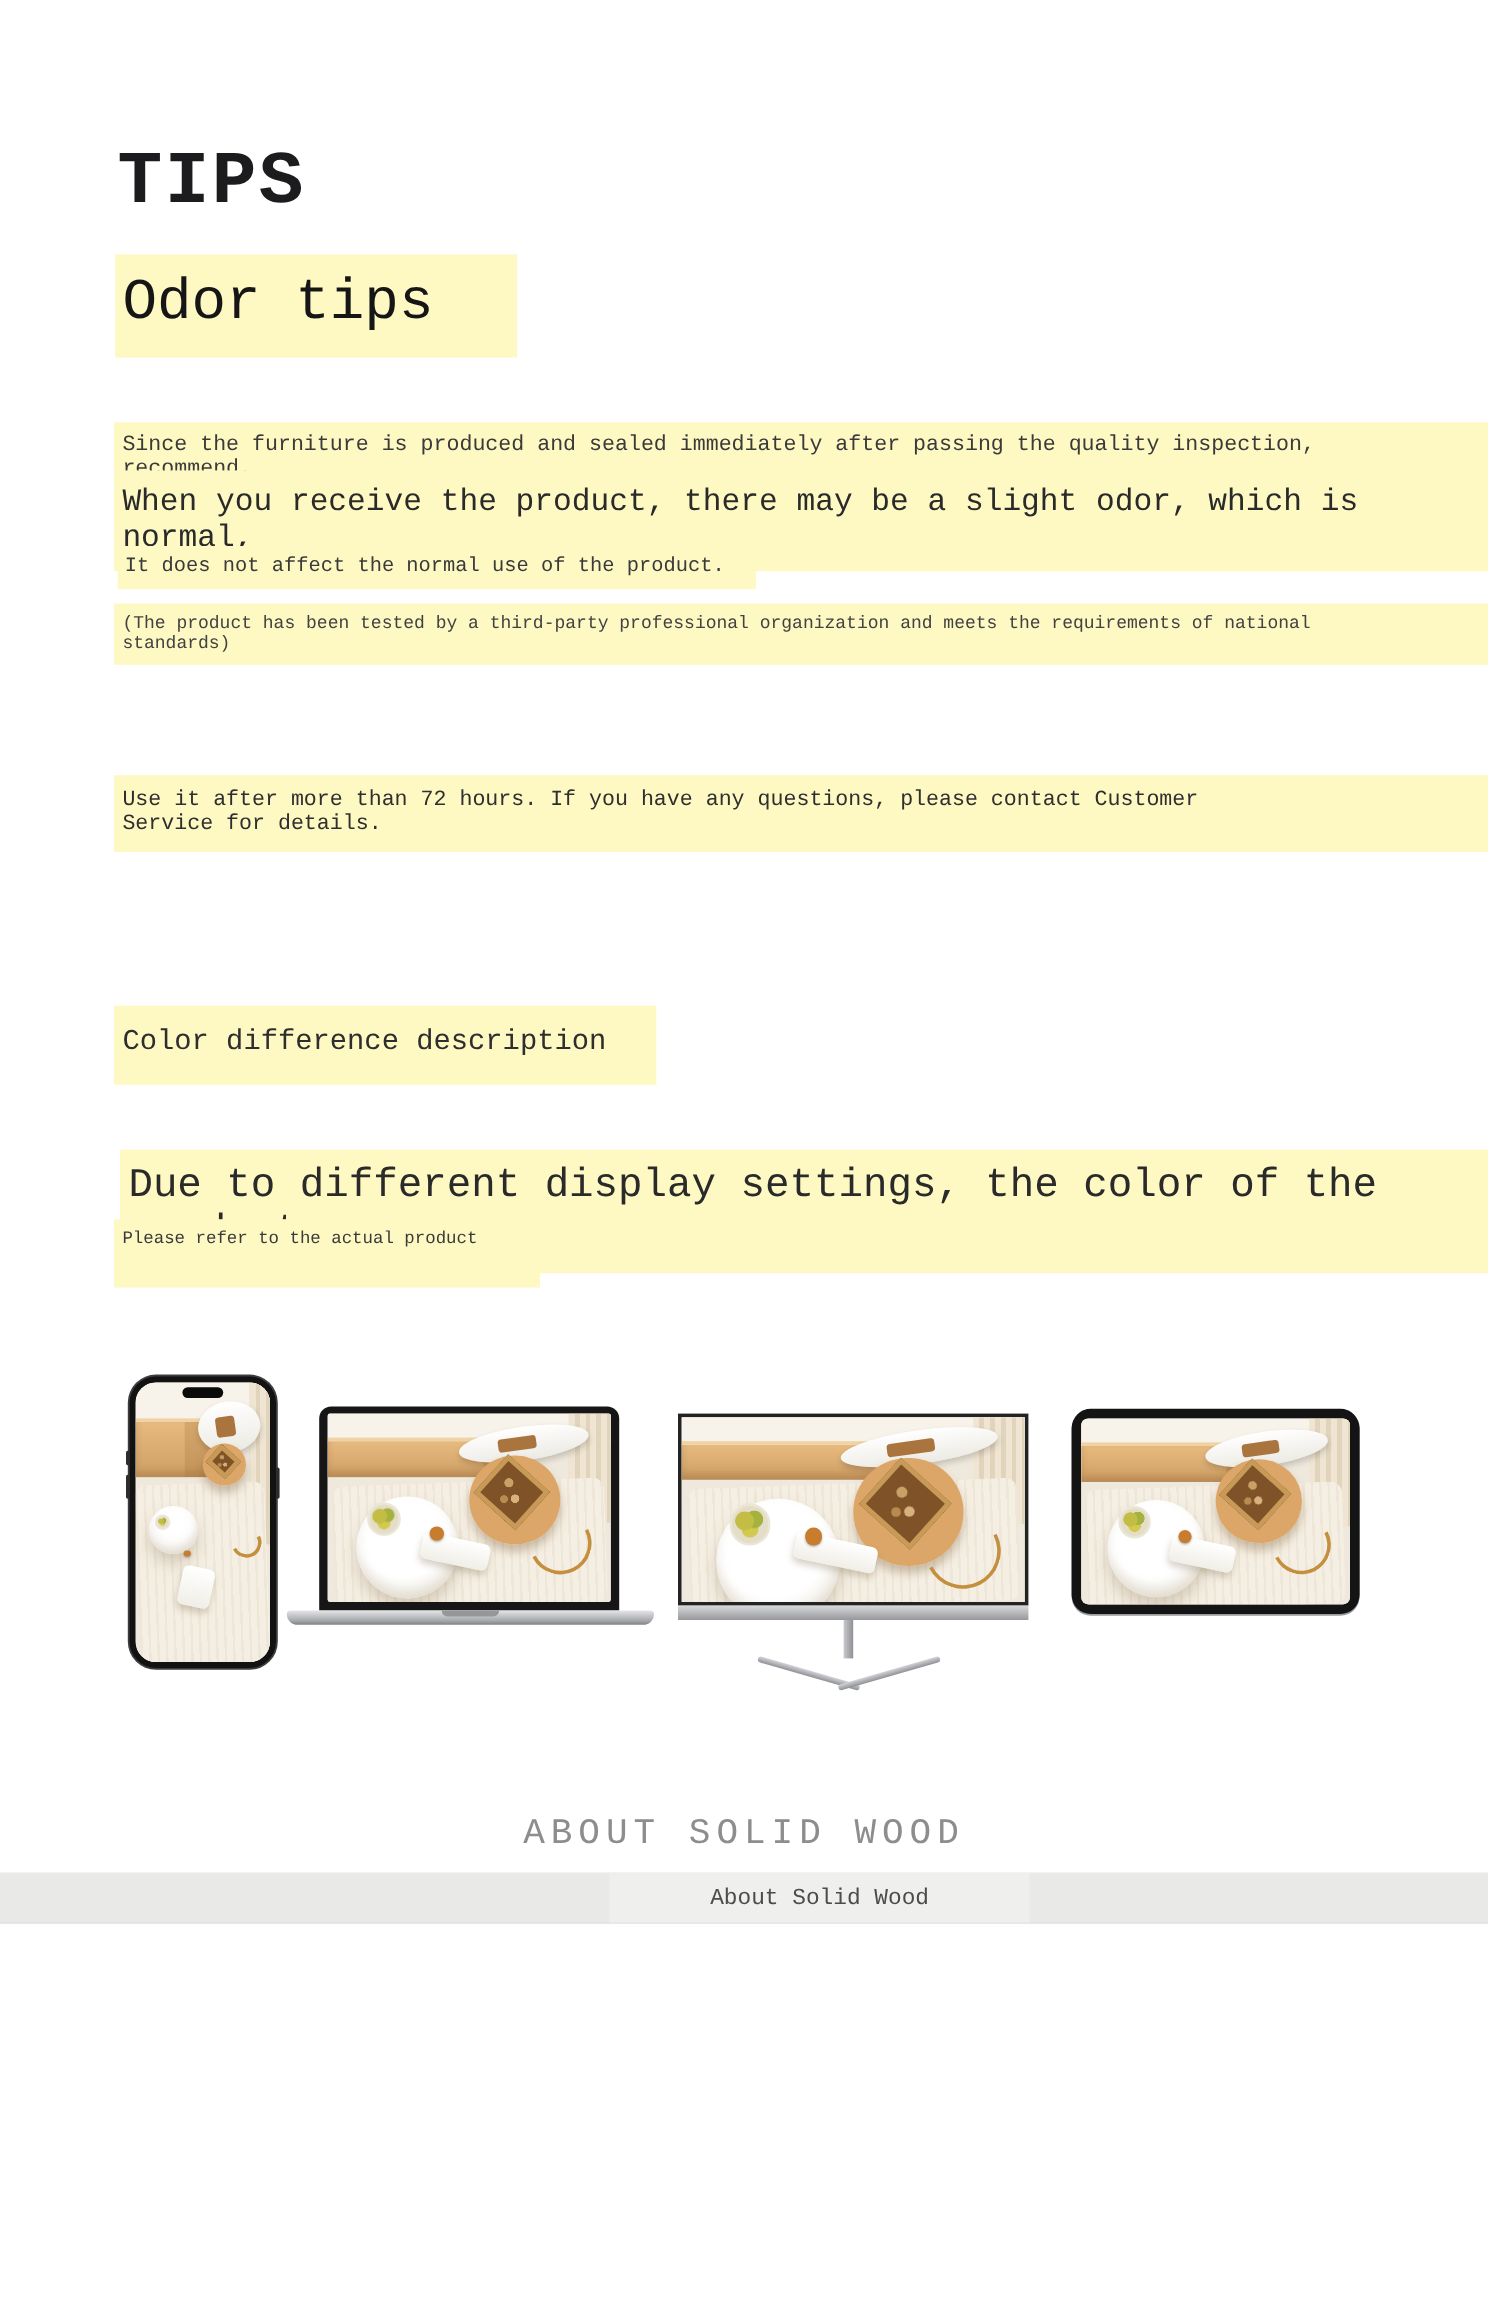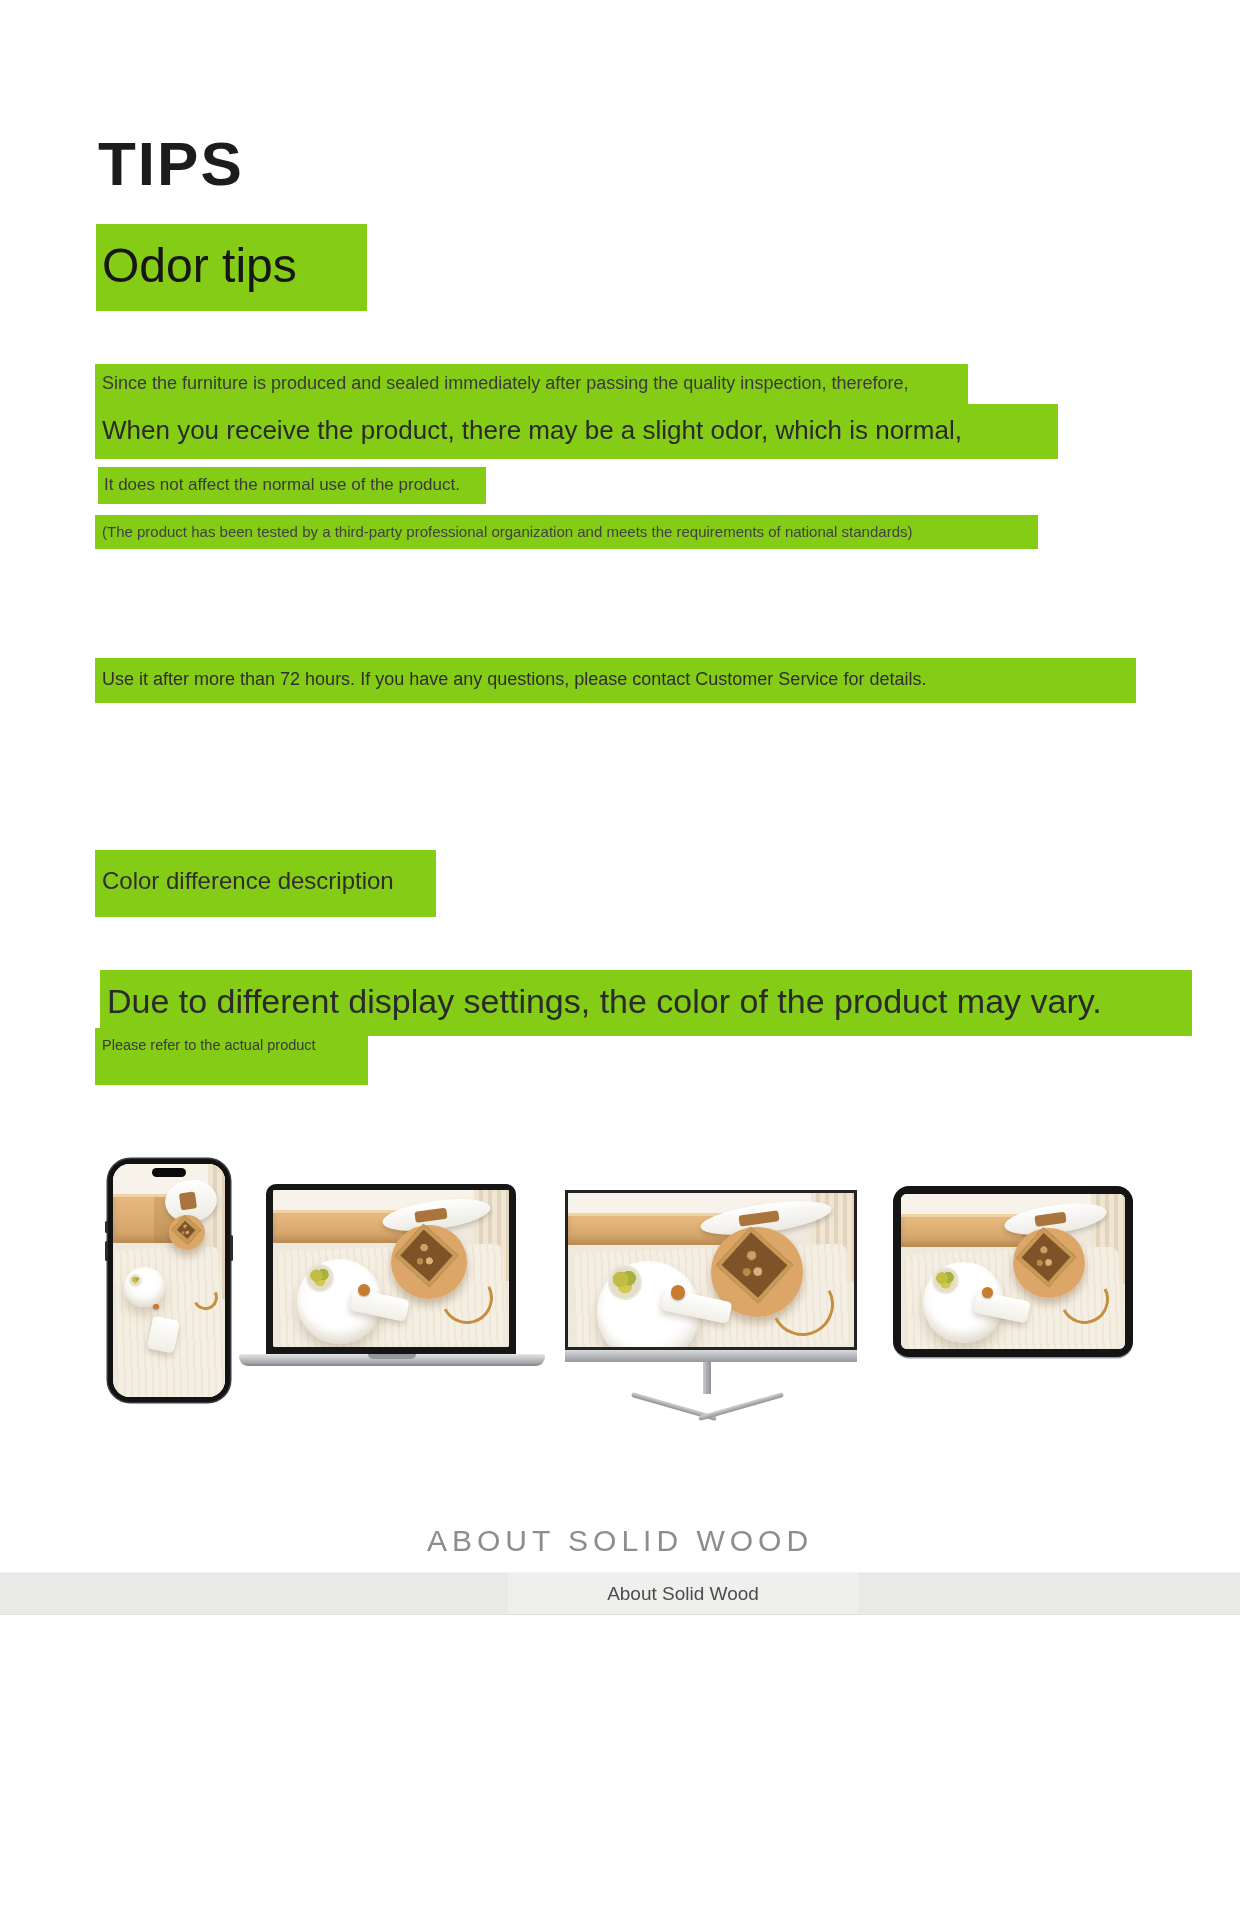--- a/index.html
+++ b/index.html
@@ -1,23 +1,23 @@
 <!DOCTYPE html>
 <html><head>
 <meta charset="utf-8">
 <style>
   * { margin:0; padding:0; box-sizing:border-box; }
   html,body { background:#ffffff; }
   #canvas{
-    position:relative; width:1240px; height:1644px; margin:12px auto;
+    position:relative; width:1240px; height:1644px; margin:0 auto;
     background:#ffffff; overflow:hidden;
-    font-family:Liberation Sans, sans-serif; color:#333;
+    font-family:Liberation Mono, monospace; color:#333;
   }
   .abs{ position:absolute; }
-  .hl{ background:#84cc16; display:inline-block; }
+  .hl{ background:#fef9c3; display:inline-block; }
 
   
   .tips-title{ left:98px; top:116px; font-size:62px; font-weight:800; letter-spacing:2px; color:#1c1c1e;}
   .tips-subtitle{ left:96px; top:212px; font-size:48px; font-weight:400; color:#161616;
                   padding:14px 70px 18px 6px;}
   .p-sealed{ left:95px; top:352px; font-size:18px; color:#3a3a3a; padding:9px 60px 10px 7px;}
   .p-odor{ left:95px; top:392px; font-size:26px; color:#2a2a2a; padding:11px 96px 13px 7px;}
   .p-noaffect{ left:98px; top:455px; font-size:17px; color:#3a3a3a; padding:8px 26px 9px 6px;}
   .p-tested{ left:95px; top:503px; font-size:15px; color:#424242; padding:8px 126px 9px 7px;}
   .p-unpack{ left:95px; top:600px; font-size:13.5px; color:#3c3c3c; padding:9px 110px 10px 7px;}
@@ -138,21 +138,21 @@
       linear-gradient(160deg, #e2bd92, #d3a871);}
 </style>
 </head>
 <body>
 
 <div id="canvas">
 
   <div class="abs tips-title">TIPS</div>
   <div class="abs hl tips-subtitle">Odor tips</div>
 
-  <div class="abs hl p-sealed">Since the furniture is produced and sealed immediately after passing the quality inspection, therefore,</div>
+  <div class="abs hl p-sealed">Since the furniture is produced and sealed immediately after passing the quality inspection, recommend,</div>
   <div class="abs hl p-odor">When you receive the product, there may be a slight odor, which is normal,</div>
   <div class="abs hl p-noaffect">It does not affect the normal use of the product.</div>
   <div class="abs hl p-tested">(The product has been tested by a third-party professional organization and meets the requirements of national standards)</div>
   <div class="abs hl p-72h">Use it after more than 72 hours. If you have any questions, please contact Customer Service for details.</div>
 
   <div class="abs hl cdd-heading">Color difference description</div>
   <div class="abs hl p-display">Due to different display settings, the color of the product may vary.</div>
   <div class="abs hl p-refer">Please refer to the actual product</div>
 
   <div class="abs phone">

